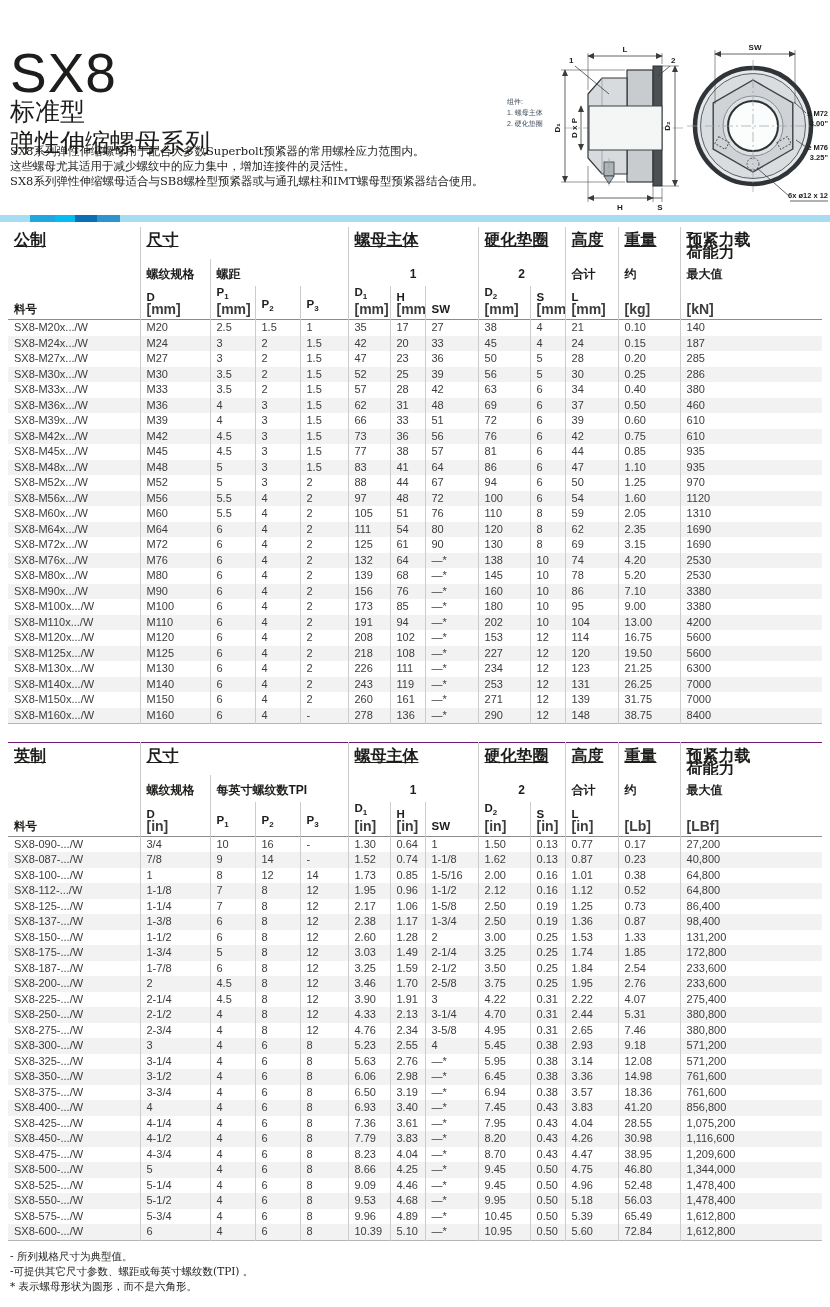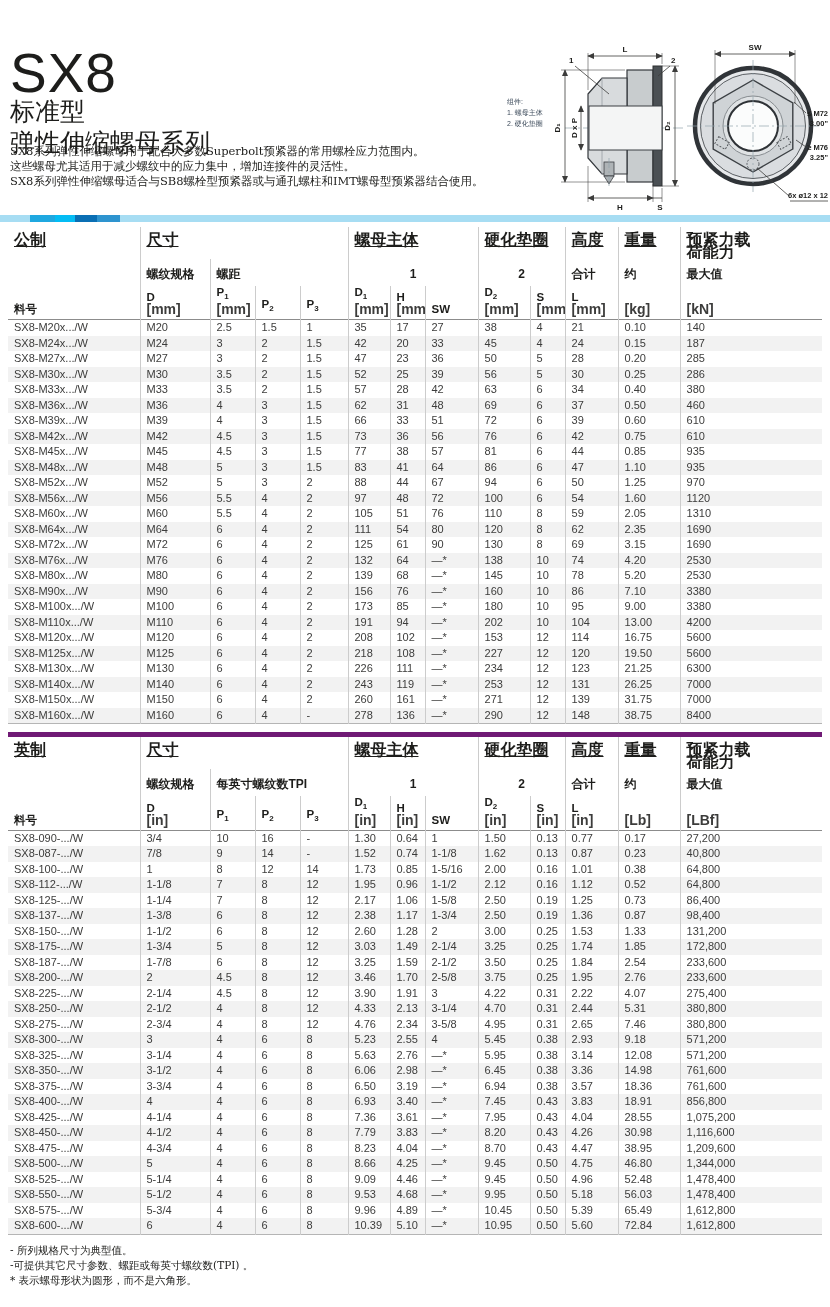--- a/index.html
+++ b/index.html
@@ -23,21 +23,21 @@
   .dash{stroke:#4a4e52;stroke-width:0.9;fill:none;stroke-dasharray:2 1.5;}
 
   
   .accent-bar{display:flex;height:7px;width:830px;}
   .accent-bar div{height:7px;}
   .accent-bar div:last-child{flex:1;}
 
   
   table.spec{width:814px;margin:5px 8px 0 8px;border-collapse:collapse;table-layout:fixed;
              font-size:11px;color:#3c3c3b;}
-  table.spec.t2{margin-top:8px;border-top:5px solid #701a75;}
+  table.spec.t2{margin-top:18px;border-top:1px solid #701a75;}
   table.spec th,table.spec td{border-left:1px solid #ccc;overflow:hidden;white-space:nowrap;}
   table.spec tr > :first-child{border-left:none;}
   table.spec thead{border-bottom:1px solid #8c8c8c;}
   table.spec thead th{text-align:left;color:#1d1d1b;font-weight:bold;}
   tr.h1 th{font-size:16px;line-height:13px;padding:6px 6px 0 6px;vertical-align:top;white-space:normal;text-decoration:underline;}
   tr.h2 th{font-size:12px;line-height:13px;padding:9px 6px 5px 6px;}
   tr.h3 th{padding:0 6px 4px 6px;vertical-align:bottom;}
   tr.h3 .lbl{font-size:11.5px;line-height:12px;font-weight:bold;}
   tr.h3 .lbl sub{font-size:8px;}
   tr.h3 .unit{font-size:14px;line-height:12px;font-weight:bold;color:#3c3c3b;}
@@ -990,21 +990,21 @@
           <td>4</td>
           <td>4</td>
           <td>6</td>
           <td>8</td>
           <td>6.93</td>
           <td>3.40</td>
           <td>—*</td>
           <td>7.45</td>
           <td>0.43</td>
           <td>3.83</td>
-          <td>18.91</td>
+          <td>41.20</td>
           <td>856,800</td>
         </tr>
         <tr>
           <td>SX8-425-.../W</td>
           <td>4-1/4</td>
           <td>4</td>
           <td>6</td>
           <td>8</td>
           <td>7.36</td>
           <td>3.61</td>

